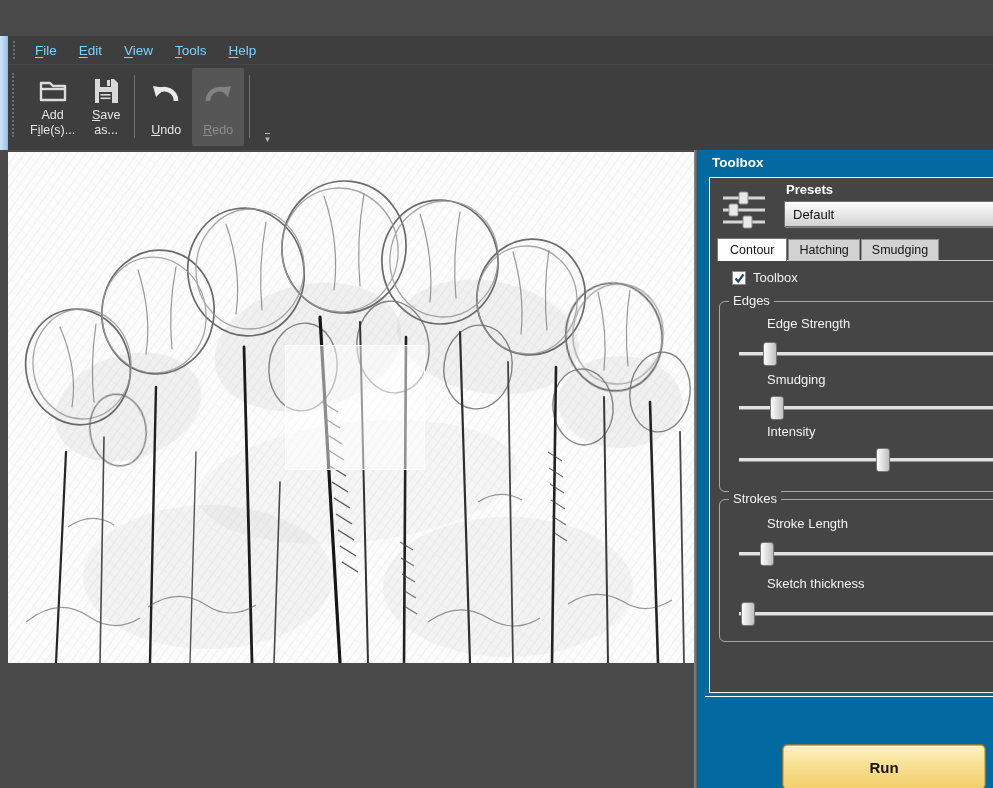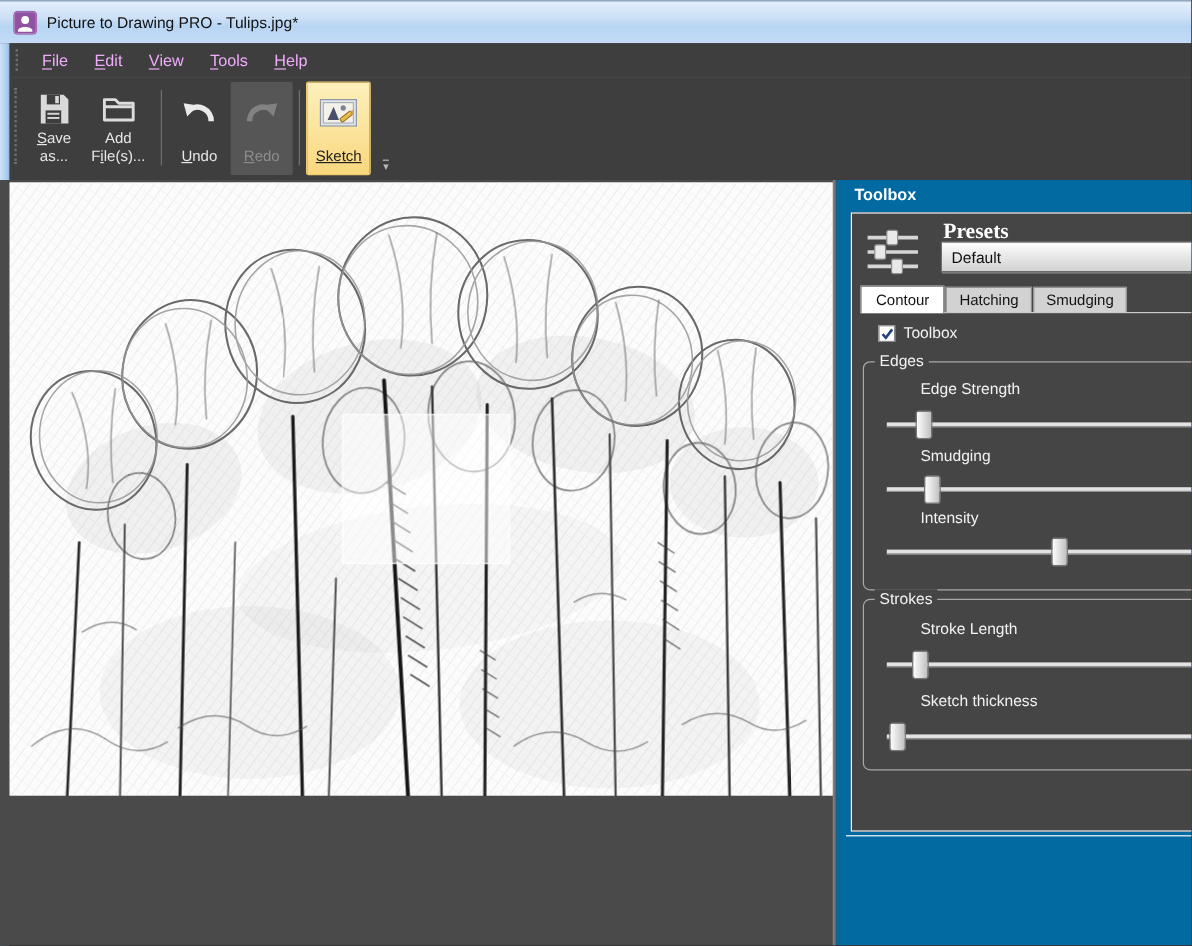--- a/index.html
+++ b/index.html
@@ -11,21 +11,21 @@
     background:linear-gradient(#e3eefb 0%,#cce0f7 40%,#b7d5f3 60%,#c4dcf6 100%);
     border-top:1px solid #8fa8c6;display:flex;align-items:center;box-sizing:border-box;}
   .app-icon{width:20px;height:20px;margin:0 8px 0 11px;flex:0 0 auto;}
   .title-text{font-size:13px;color:#111;}
   .frame-left{position:absolute;left:0;top:36px;width:8px;height:752px;
     background:linear-gradient(90deg,#cfe3f8,#a9cdf0 70%,#8fb6de);}
 
   .menubar{position:absolute;left:8px;top:36px;width:985px;height:28px;background:#3e3e3e;
     display:flex;align-items:center;}
   .grip{width:3px;height:18px;border-left:2px dotted #6f6f6f;margin:0 6px 0 5px;}
-  .menu-item{display:inline-block;color:#f0abfc;font-size:13.5px;padding:5px 11px;cursor:default;}
+  .menu-item{display:inline-block;color:#7dd3fc;font-size:13.5px;padding:5px 11px;cursor:default;}
   .menu-item u{text-underline-offset:2px;}
 
   .toolbar{position:absolute;left:8px;top:64px;width:985px;height:86px;background:#3e3e3e;
     border-top:1px solid #474747;display:flex;align-items:stretch;box-sizing:border-box;}
   .tgrip{width:3px;height:64px;border-left:2px dotted #6f6f6f;margin:8px 5px 0 4px;}
   .tbtn{display:flex;flex-direction:column;align-items:center;box-sizing:border-box;
     height:78px;margin-top:3px;padding:5px 7px 6px;border:1px solid transparent;border-radius:2px;}
   .tbtn .ticon{height:40px;display:flex;align-items:center;justify-content:center;}
   .tbtn .tlabel{margin-top:auto;font-size:12.5px;line-height:1.25;color:#e6e6e6;text-align:center;white-space:nowrap;}
   .tbtn.disabled{background:#565656;}
@@ -43,21 +43,21 @@
     background:linear-gradient(90deg,#8b8b8b,#5a5a5a);}
 
   
   .toolbox{position:absolute;left:697px;top:0;width:332px;height:638px;background:#0369a1;}
   .toolbox-title{position:absolute;left:15px;top:5px;font-size:13.5px;font-weight:bold;color:#fff;}
   .tb-box{position:absolute;left:12px;top:27px;width:352px;height:516px;
     border:1px solid #f0f0f0;background:#454545;box-sizing:border-box;}
   .tb-box::after{content:'';position:absolute;left:-5px;right:0;bottom:-5px;height:1px;background:#fdfdfd;}
 
   .presets-icon{position:absolute;left:11px;top:12px;}
-  .presets-label{position:absolute;left:76px;top:4px;font-size:18px;font-weight:bold;color:#fff;font-family:Liberation Serif, serif;}
+  .presets-label{position:absolute;left:76px;top:4px;font-size:13px;font-weight:bold;color:#fff;}
   .preset-select{position:absolute;left:74px;top:23px;right:6px;height:26px;
     background:linear-gradient(#ffffff,#e9e9e9 45%,#d2d2d2);
     border:1px solid #6d6d6d;box-shadow:1px 1px 0 rgba(255,255,255,.35);
     font-size:13px;color:#111;line-height:25px;padding-left:8px;box-sizing:border-box;}
 
   .tabstrip{position:absolute;left:7px;top:59px;right:0;height:23px;display:flex;align-items:flex-end;
     border-bottom:1px solid #c9c9c9;}
   .tab{font-size:12.5px;color:#141414;background:#d2d2d2;border:1px solid #8f8f8f;border-bottom:none;
     padding:3px 10px 3px;margin-right:1px;position:relative;top:0;text-align:right;}
   .tab.on{background:#fff;padding:4px 12px 4px;top:1px;z-index:2;border-color:#777;}
@@ -85,73 +85,64 @@
   .run-btn{position:absolute;left:86px;top:595px;width:200px;height:42px;
     background:linear-gradient(#fdf3c1,#f8e093 45%,#f3cf6d);
     border:1px solid #d9b04a;border-radius:4px;box-shadow:0 0 0 1px #8a7634;
     font-size:15px;font-weight:bold;color:#141414;display:flex;align-items:center;justify-content:center;}
 </style>
 </head>
 <body>
 
 <div id="app">
 
-  <div class="titlebar">
-    <svg class="app-icon" viewBox="0 0 20 20">
-      <rect width="20" height="20" rx="4" fill="#9053a1"></rect>
-      <rect x="1" y="1" width="18" height="18" rx="3.2" fill="none" stroke="#b27cc0" stroke-width="1"></rect>
-      <circle cx="10" cy="7.6" r="3.3" fill="#fff"></circle>
-      <path d="M4 16.5 c0-4 12-4 12 0 v1 h-12 z" fill="#fff"></path>
-    </svg>
-    <span class="title-text">Picture to Drawing PRO - Tulips.jpg*</span>
-  </div>
   <div class="frame-left"></div>
 
   <div class="menubar">
     <span class="grip"></span>
     <span class="menu-item"><u>F</u>ile</span>
     <span class="menu-item"><u>E</u>dit</span>
     <span class="menu-item"><u>V</u>iew</span>
     <span class="menu-item"><u>T</u>ools</span>
     <span class="menu-item"><u>H</u>elp</span>
   </div>
 
   <div class="toolbar">
     <span class="tgrip"></span>
+
+    <div class="tbtn">
+      <span class="ticon">
+        <svg width="34" height="32" viewBox="0 0 34 32">
+          <path d="M5 8 h9 l3 3 h12 v14 h-24 z" fill="none" stroke="#dcdcdc" stroke-width="2.4" stroke-linejoin="round"></path>
+          <path d="M5 14 h24" stroke="#dcdcdc" stroke-width="2.4"></path>
+        </svg>
+      </span>
+      <span class="tlabel">
+        <span>Add</span><br>
+        <span>F<u>i</u>le(s)...</span>
+      </span>
+    </div>
 
     <div class="tbtn">
       <span class="ticon">
         <svg width="30" height="32" viewBox="0 0 30 32">
           <path d="M4 4 h19 l4 4 v20 h-23 z" fill="#d9d9d9"></path>
           <rect x="9" y="4" width="11" height="8" fill="#3e3e3e"></rect>
           <rect x="16" y="5" width="3" height="6" fill="#d9d9d9"></rect>
           <rect x="8" y="17" width="13" height="11" fill="#3e3e3e"></rect>
           <rect x="9.5" y="19" width="10" height="1.6" fill="#d9d9d9"></rect>
           <rect x="9.5" y="22.5" width="10" height="1.6" fill="#d9d9d9"></rect>
         </svg>
       </span>
       <span class="tlabel">
         <span><u>S</u>ave</span><br>
         <span>as...</span>
       </span>
     </div>
 
-    <div class="tbtn">
-      <span class="ticon">
-        <svg width="34" height="32" viewBox="0 0 34 32">
-          <path d="M5 8 h9 l3 3 h12 v14 h-24 z" fill="none" stroke="#dcdcdc" stroke-width="2.4" stroke-linejoin="round"></path>
-          <path d="M5 14 h24" stroke="#dcdcdc" stroke-width="2.4"></path>
-        </svg>
-      </span>
-      <span class="tlabel">
-        <span>Add</span><br>
-        <span>F<u>i</u>le(s)...</span>
-      </span>
-    </div>
-
     <span class="tsep"></span>
 
     <div class="tbtn">
       <span class="ticon">
         <svg width="36" height="34" viewBox="0 0 36 34">
           <path d="M28 24 a11.5 11.5 0 0 0 -19 -9" fill="none" stroke="#eaeaea" stroke-width="4.6"></path>
           <polygon points="5,9 17,11 8,20" fill="#eaeaea"></polygon>
         </svg>
       </span>
       <span class="tlabel"><u>U</u>ndo</span>
@@ -162,35 +153,20 @@
         <svg width="36" height="34" viewBox="0 0 36 34" style="transform:scaleX(-1)">
           <path d="M28 24 a11.5 11.5 0 0 0 -19 -9" fill="none" stroke="#828282" stroke-width="4.6"></path>
           <polygon points="5,9 17,11 8,20" fill="#828282"></polygon>
         </svg>
       </span>
       <span class="tlabel"><u>R</u>edo</span>
     </div>
 
     <span class="tsep"></span>
 
-    <div class="tbtn highlight">
-      <span class="ticon">
-        <svg width="32" height="26" viewBox="0 0 32 26">
-          <rect x="1" y="2" width="30" height="22" fill="#dfe3e8" stroke="#8f99a3"></rect>
-          <rect x="3.5" y="4.5" width="25" height="17" fill="#f4f1e9" stroke="#aab2ba"></rect>
-          <path d="M7 19 L12 8 L16.5 19 Z" fill="#49506b"></path>
-          <circle cx="20" cy="9" r="2.2" fill="#7d8497"></circle>
-          <g transform="rotate(-38 23 16)">
-            <rect x="17" y="14" width="11" height="3.6" rx="0.8" fill="#e8bb4a" stroke="#8a6b1f" stroke-width="0.8"></rect>
-            <polygon points="28,13.8 31,15.8 28,17.8" fill="#caa15e"></polygon>
-          </g>
-        </svg>
-      </span>
-      <span class="tlabel">Sketch</span>
-    </div>
 
     <span class="overflow">▾</span>
   </div>
 
   <div class="client">
 
     <div class="canvas-wrap">
       <svg width="686" height="511" viewBox="0 0 686 511">
         <defs>
           <pattern id="hatch1" width="7" height="7" patternUnits="userSpaceOnUse" patternTransform="rotate(36)">
@@ -396,15 +372,16 @@
             <span class="slider-label" style="top:76px">Sketch thickness</span>
             <div class="slider" style="top:102px">
               <div class="track"></div>
               <div class="thumb" style="left: 3%;"></div>
             </div>
           </div>
 
         </div>
       </div>
 
+      <div class="run-btn">Run</div>
     </div>
   </div>
 </div>
 
 </body></html>

